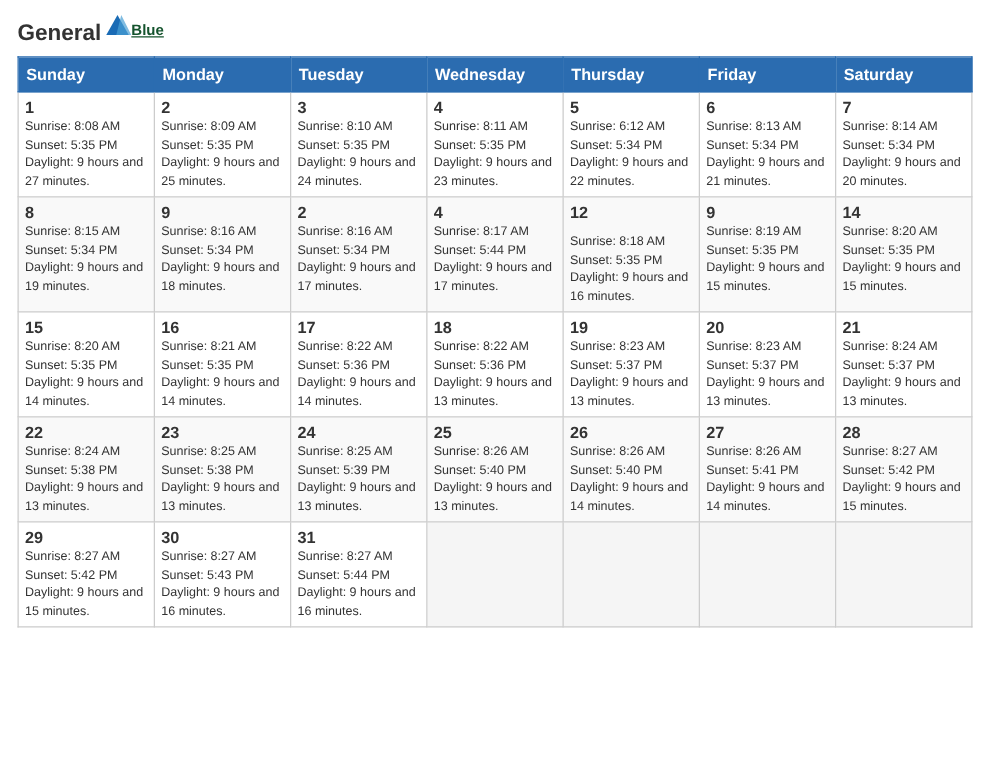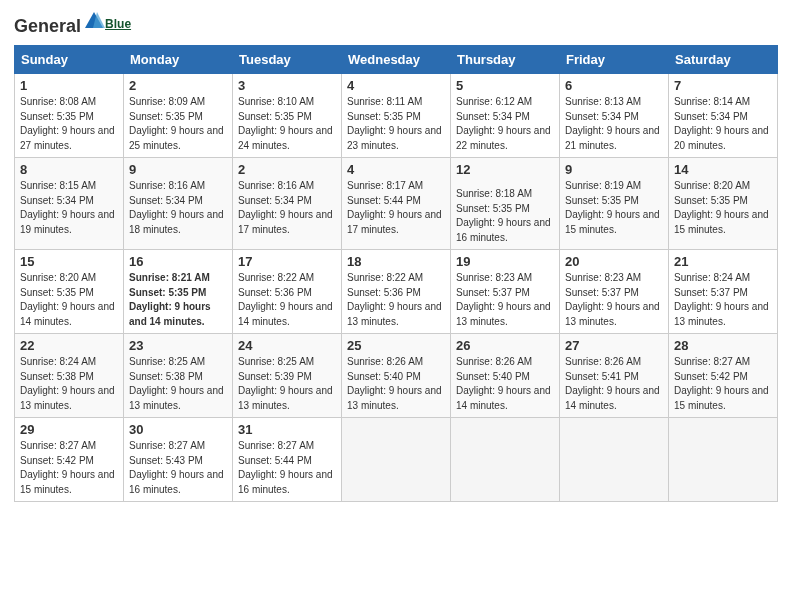--- a/index.html
+++ b/index.html
@@ -215,21 +215,21 @@
         </tr>
         <tr>
           <td>
             <span class="day-num">15</span>
             <div class="day-info" style="white-space: pre-line;">Sunrise: 8:20 AM
 Sunset: 5:35 PM
 Daylight: 9 hours and 14 minutes.</div>
           </td>
           <td>
             <span class="day-num">16</span>
-            <div class="day-info" style="white-space: pre-line; font-weight: bold;">Sunrise: 8:21 AM
+            <div class="day-info" style="white-space: pre-line;">Sunrise: 8:21 AM
 Sunset: 5:35 PM
 Daylight: 9 hours and 14 minutes.</div>
           </td>
           <td>
             <span class="day-num">17</span>
             <div class="day-info" style="white-space: pre-line;">Sunrise: 8:22 AM
 Sunset: 5:36 PM
 Daylight: 9 hours and 14 minutes.</div>
           </td>
           <td>

